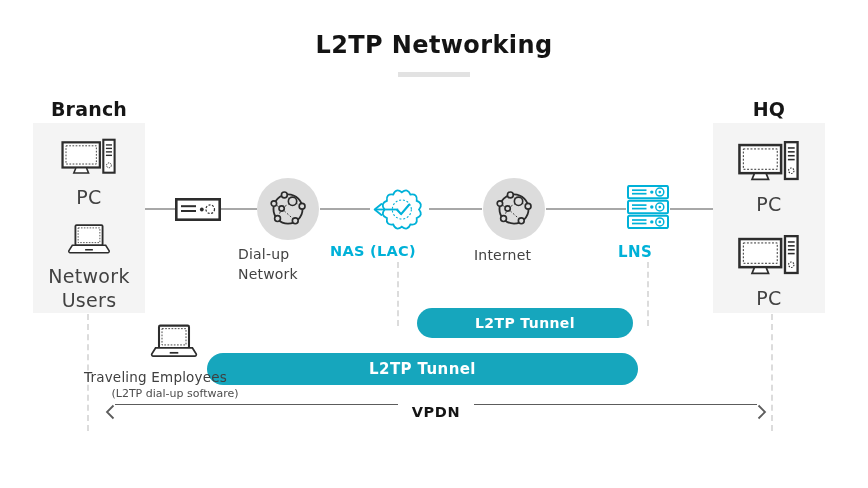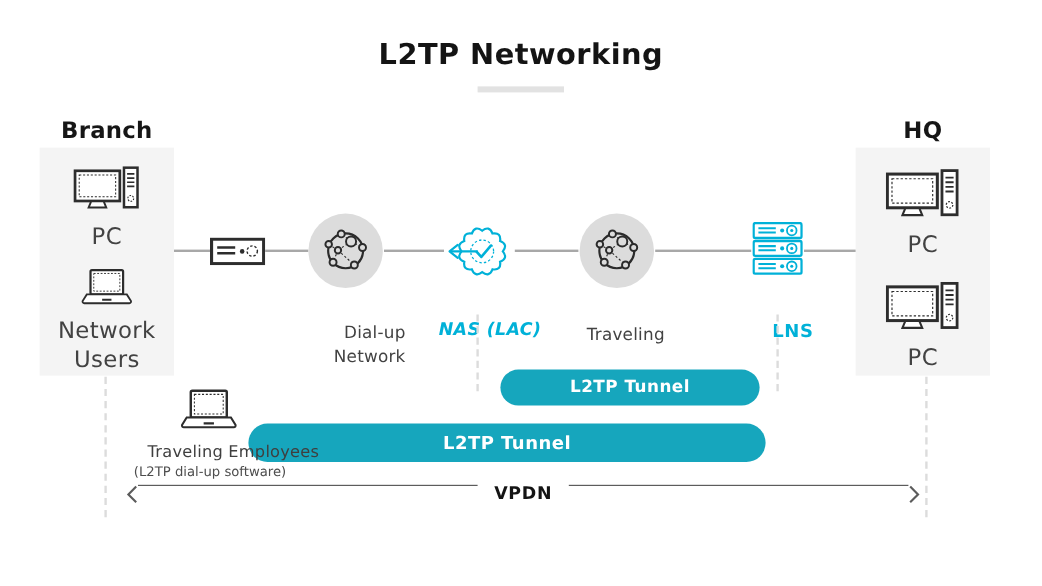--- a/index.html
+++ b/index.html
@@ -31,43 +31,43 @@
   .hline { position:absolute; top:208px; height:2px; background:#a8a8a8; }
 
   .modem { position:absolute; left:175px; top:198px; color:#2d2d2d; }
 
   .node-circle { position:absolute; width:62px; height:62px; border-radius:50%;
     background:var(--node-bg,#dcdcdc); top:178px; display:flex; align-items:center; justify-content:center; }
   .node-circle.dialup { left:257px; }
   .node-circle.internet { left:483px; }
   .globe { width:40px; height:40px; color:#2b2b2b; }
 
-  .node-label { position:absolute; text-align:right; font-size:14px; color:#424242; line-height:1.45; letter-spacing:.2px;margin-top:24px; }
+  .node-label { position:absolute; text-align:left; font-size:14px; color:#424242; line-height:1.45; letter-spacing:.2px; }
   .node-label.dialup { left:238px; top:244px; width:100px; }
   .node-label.internet { left:474px; top:245px; width:80px; }
   .node-label.cyan { font-weight:700; color:var(--accent-cyan,#00b1d8); }
-  .node-label.nas { left:341px; top:241px; width:110px; font-size:14.5px; letter-spacing:.3px;font-style:italic; }
+  .node-label.nas { left:330px; top:241px; width:110px; font-size:14.5px; letter-spacing:.3px; }
   .node-label.lns { left:618px; top:242px; width:60px; font-size:15px; letter-spacing:.5px; }
 
   .nas-icon { position:absolute; left:371px; top:184px; color:var(--accent-cyan,#00b1d8); }
   .lns-icon { position:absolute; left:627px; top:185px; color:var(--accent-cyan,#00b1d8); }
 
   .vdash { position:absolute; width:0; border-left:2px dashed #dcdcdc; }
   .vdash.nas { left:397px; top:262px; height:64px; }
   .vdash.lns { left:647px; top:262px; height:64px; }
   .vdash.branch { left:87px; top:314px; height:117px; }
   .vdash.hq { left:771px; top:314px; height:117px; }
 
   .tunnel { position:absolute; background:var(--accent-teal,#16a6bd); color:#fff;
     display:flex; align-items:center; justify-content:center; font-weight:700; letter-spacing:.4px;margin-top:25px; }
   .tunnel.t1 { left:417px; top:283px; width:216px; height:30px; border-radius:15px; font-size:14px; }
   .tunnel.t2 { left:207px; top:328px; width:431px; height:32px; border-radius:16px; font-size:15px; }
 
   .trav-laptop { position:absolute; left:150px; top:324px; color:#2d2d2d; }
-  .trav-label { position:absolute; left:84px; top:369px; width:182px; text-align:right;
+  .trav-label { position:absolute; left:84px; top:369px; width:182px; text-align:left;
     font-size:13.5px; color:#3f3f3f; letter-spacing:.2px; }
   .trav-sublabel { position:absolute; left:84px; top:387px; width:182px; text-align:center;
     font-size:11px; color:#4d4d4d; }
 
   .vpdn { position:absolute; left:105px; top:404px; width:662px; height:18px;
     display:flex; }
   .vpdn .seg { flex:1; height:0; border-top:1.6px solid #5c5c5c; }
   .vpdn .vpdn-label { margin:0 14px; font-size:14.5px; font-weight:700; color:#141414; letter-spacing:.6px; }
 
   svg { display:block; }
@@ -168,21 +168,21 @@
     <line x1="22" y1="22" x2="-3" y2="22" stroke="currentColor" stroke-width="2"></line>
     <path d="M3.5 16 L-4 22 L3.5 28" fill="none" stroke="currentColor" stroke-width="2" stroke-linecap="round" stroke-linejoin="round"></path>
   </svg>
   <div class="node-label cyan nas">NAS (LAC)</div>
 
   <div class="node-circle internet">
     <svg class="globe">
         <use href="#icon-globe"></use>
       </svg>
   </div>
-  <div class="node-label internet">Traveling</div>
+  <div class="node-label internet">Internet</div>
 
   <svg class="lns-icon" width="42" height="44" viewBox="0 0 42 44">
     <g fill="none" stroke="currentColor">
       <rect x="1" y="0.9" width="40" height="12.4" rx="1.5" fill="#fff" stroke-width="2"></rect>
       <line x1="5" y1="5.2" x2="19.5" y2="5.2" stroke-width="1.7"></line>
       <line x1="5" y1="8.7" x2="19.5" y2="8.7" stroke-width="1.7"></line>
       <circle cx="24.8" cy="7.1" r="1.7" fill="currentColor" stroke="none"></circle>
       <circle cx="32.8" cy="7.1" r="4" stroke-width="1.5"></circle>
       <circle cx="32.8" cy="7.1" r="1.3" fill="currentColor" stroke="none"></circle>
       <rect x="1" y="15.8" width="40" height="12.4" rx="1.5" fill="#fff" stroke-width="2"></rect>

